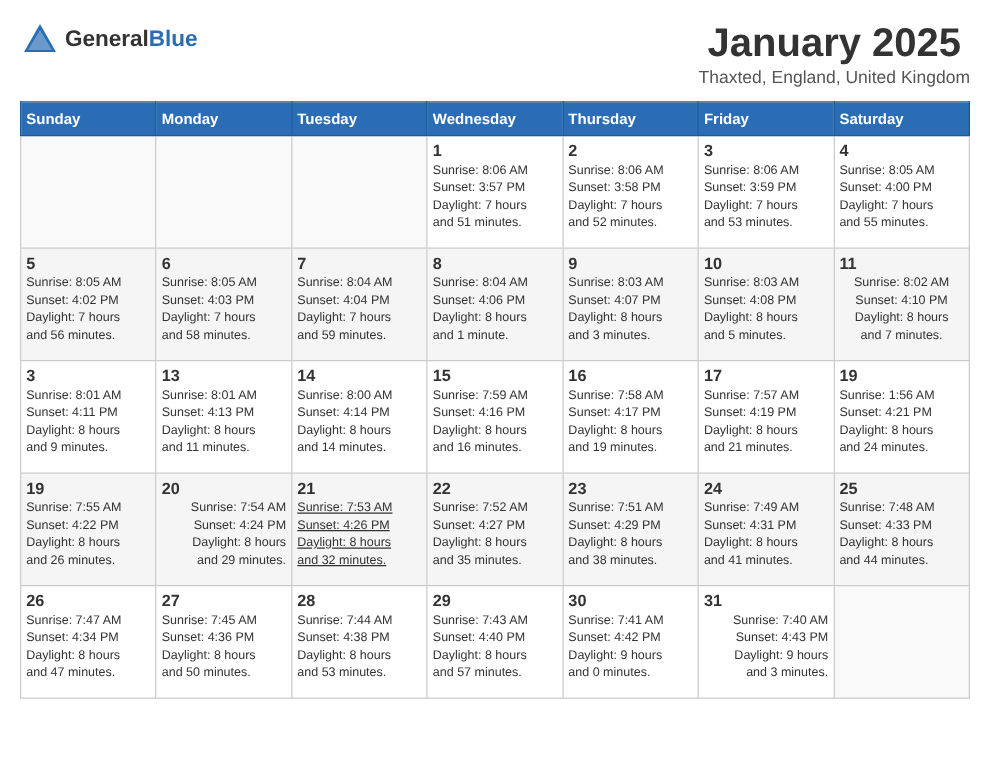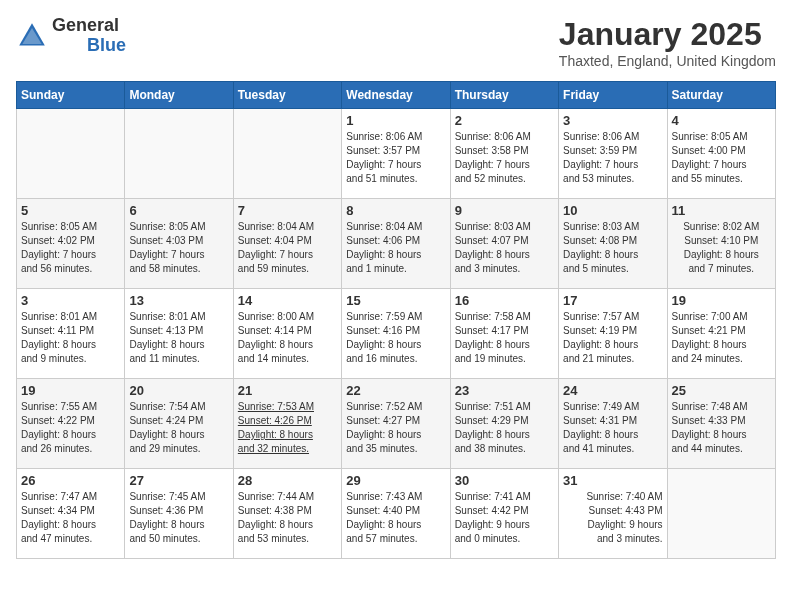--- a/index.html
+++ b/index.html
@@ -15,41 +15,39 @@
       justify-content: space-between;
       align-items: flex-start;
       margin-bottom: 12px;
     }
     .logo {
       display: flex;
       align-items: center;
     }
     .logo-text {
       display: flex;
-      flex-direction: column;
       line-height: 1.1;
     }
     .logo-general {
       font-size: 18px;
       font-weight: bold;
       color: #333;
     }
     .logo-blue {
       font-size: 18px;
       font-weight: bold;
       color: #2a6db5;
-      margin-left: 35px;
     }
     .logo-icon {
       width: 32px;
       height: 32px;
       margin-right: 4px;
     }
     .title-block {
-      text-align: left;
+      text-align: center;
     }
     .month-title {
       font-size: 32px;
       font-weight: bold;
       color: #333;
     }
     .location {
       font-size: 14px;
       color: #555;
     }
@@ -249,37 +247,37 @@
         </td>
         <td>
           <div class="day-number">17</div>
           <div class="day-info" style="white-space: pre-line;">Sunrise: 7:57 AM
 Sunset: 4:19 PM
 Daylight: 8 hours
 and 21 minutes.</div>
         </td>
         <td>
           <div class="day-number">19</div>
-          <div class="day-info" style="white-space: pre-line;">Sunrise: 7:00 AM
+          <div class="day-info" style="white-space: pre-line;">Sunrise: 1:56 AM
 Sunset: 4:21 PM
 Daylight: 8 hours
 and 24 minutes.</div>
         </td>
       </tr>
       <tr>
         <td>
           <div class="day-number">19</div>
           <div class="day-info" style="white-space: pre-line;">Sunrise: 7:55 AM
 Sunset: 4:22 PM
 Daylight: 8 hours
 and 26 minutes.</div>
         </td>
         <td>
           <div class="day-number">20</div>
-          <div class="day-info" style="white-space: pre-line;">Sunrise: 7:54 AM
+          <div class="day-info" style="white-space: pre-line; text-align: right;">Sunrise: 7:54 AM
 Sunset: 4:24 PM
 Daylight: 8 hours
 and 29 minutes.</div>
         </td>
         <td>
           <div class="day-number">21</div>
           <div class="day-info" style="white-space: pre-line; text-decoration: underline;">Sunrise: 7:53 AM
 Sunset: 4:26 PM
 Daylight: 8 hours
 and 32 minutes.</div>

